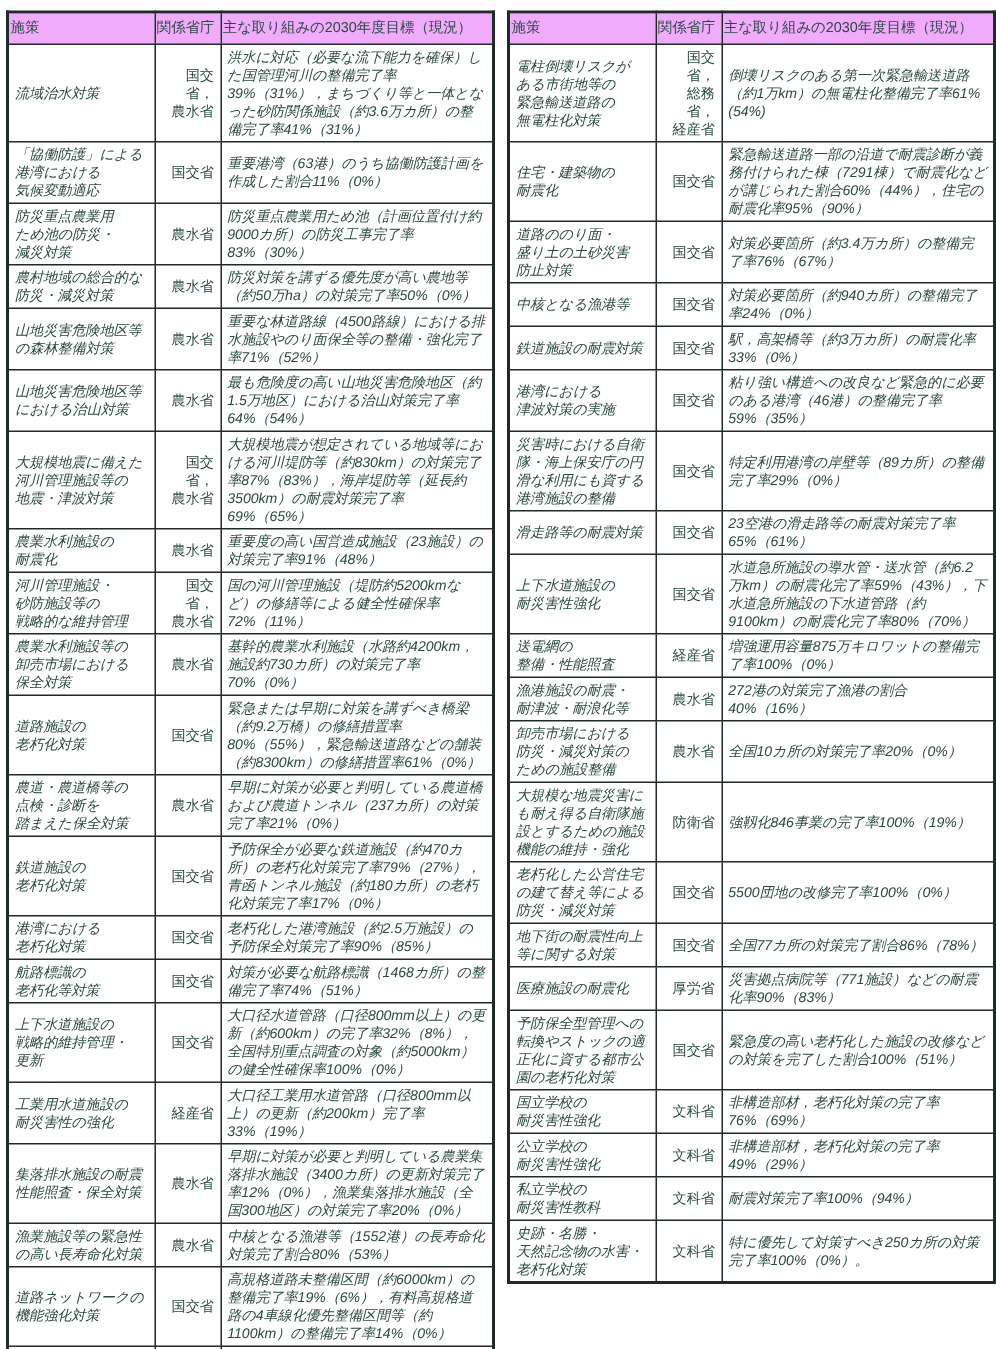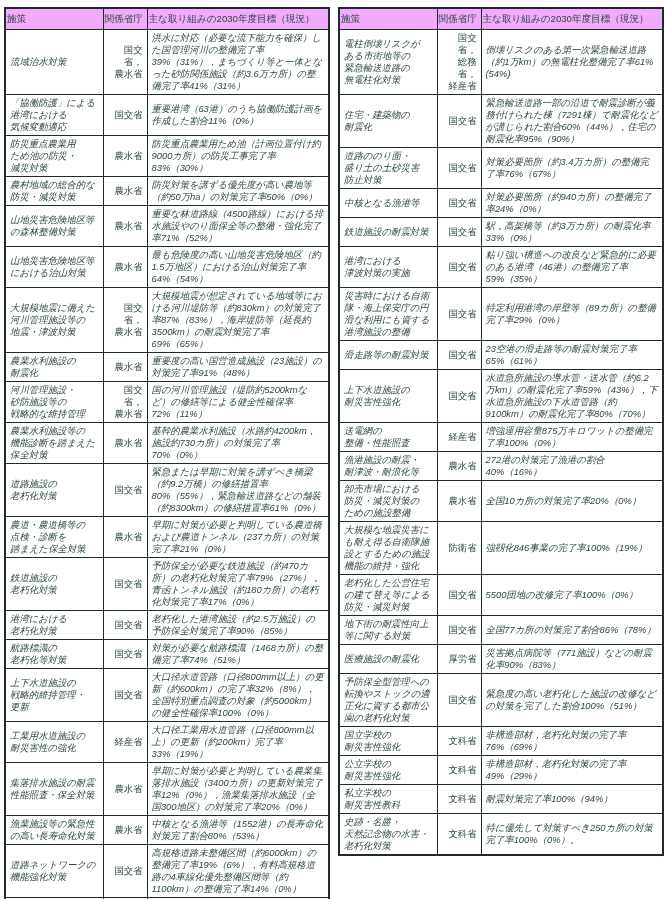--- a/index.html
+++ b/index.html
@@ -105,21 +105,21 @@
           <tr>
             <td class="col-policy">河川管理施設・
 砂防施設等の
 戦略的な維持管理</td>
             <td class="col-ministry">国交省，
 農水省</td>
             <td class="col-target">国の河川管理施設（堤防約5200kmなど）の修繕等による健全性確保率72%（11%）</td>
           </tr>
           <tr>
             <td class="col-policy">農業水利施設等の
-機能診断を踏まえた
+卸売市場における
 保全対策</td>
             <td class="col-ministry">農水省</td>
             <td class="col-target">基幹的農業水利施設（水路約4200km，施設約730カ所）の対策完了率70%（0%）</td>
           </tr>
           <tr>
             <td class="col-policy">道路施設の
 老朽化対策</td>
             <td class="col-ministry">国交省</td>
             <td class="col-target">緊急または早期に対策を講ずべき橋梁（約9.2万橋）の修繕措置率80%（55%），緊急輸送道路などの舗装（約8300km）の修繕措置率61%（0%）</td>
           </tr>

